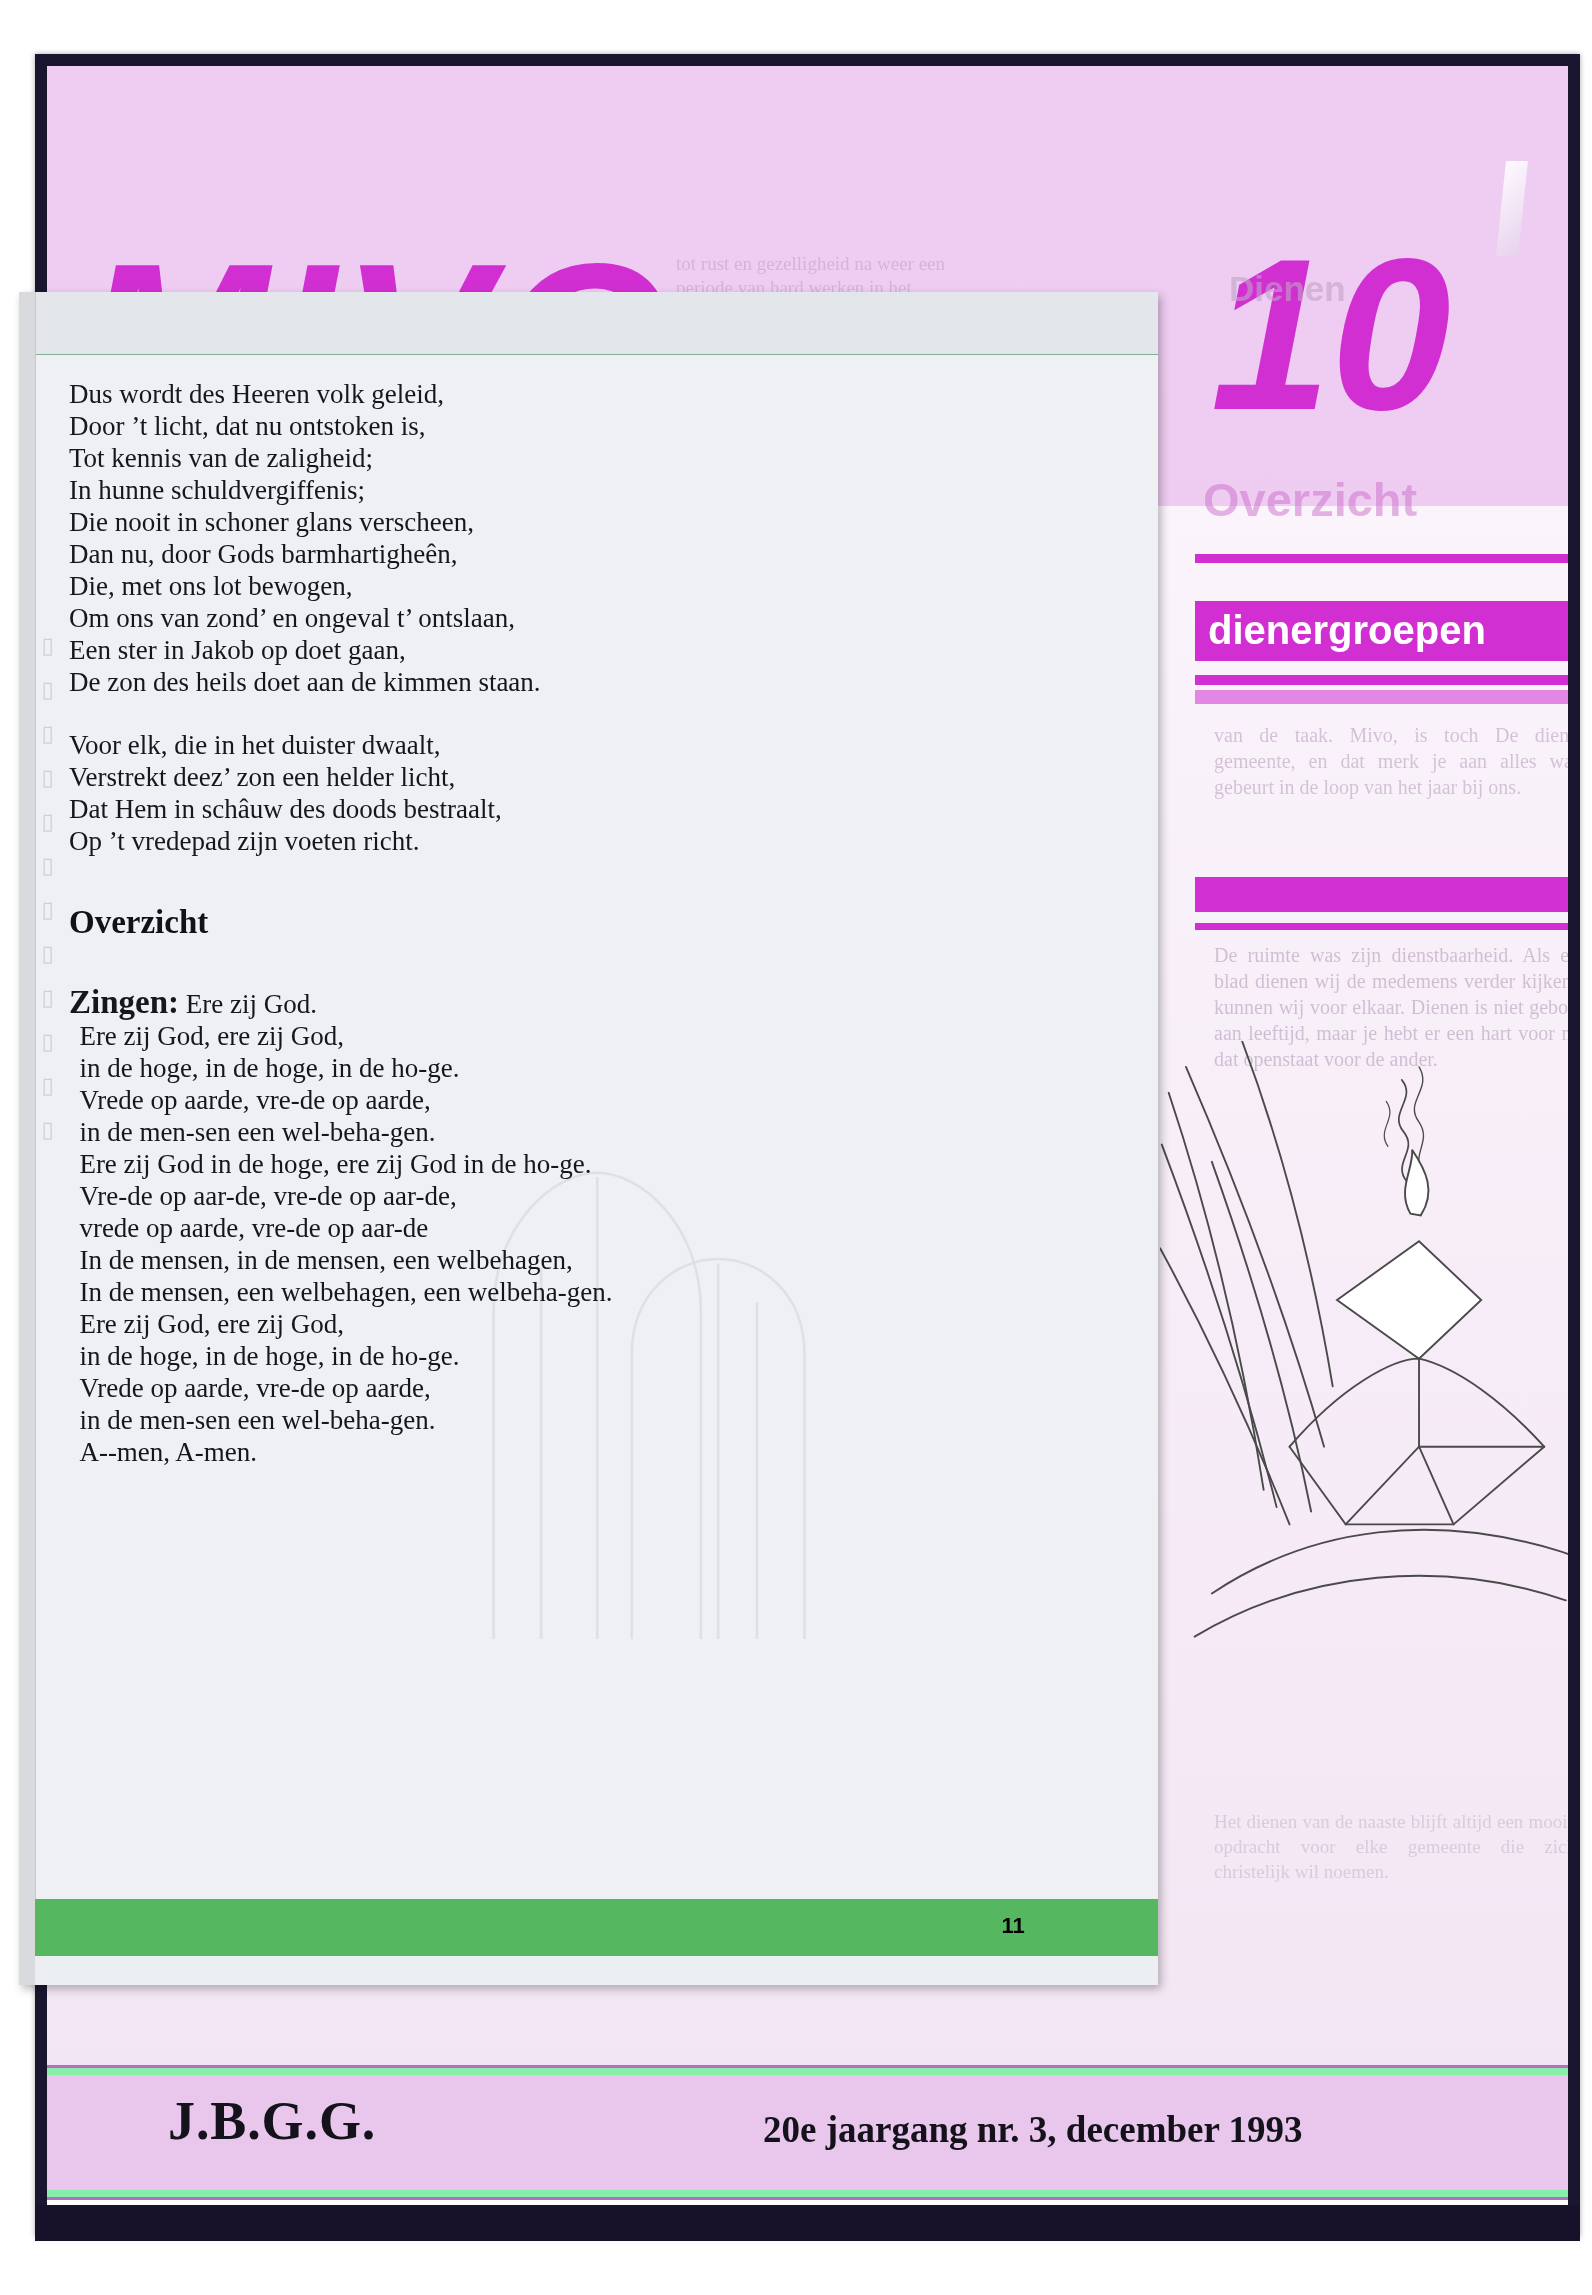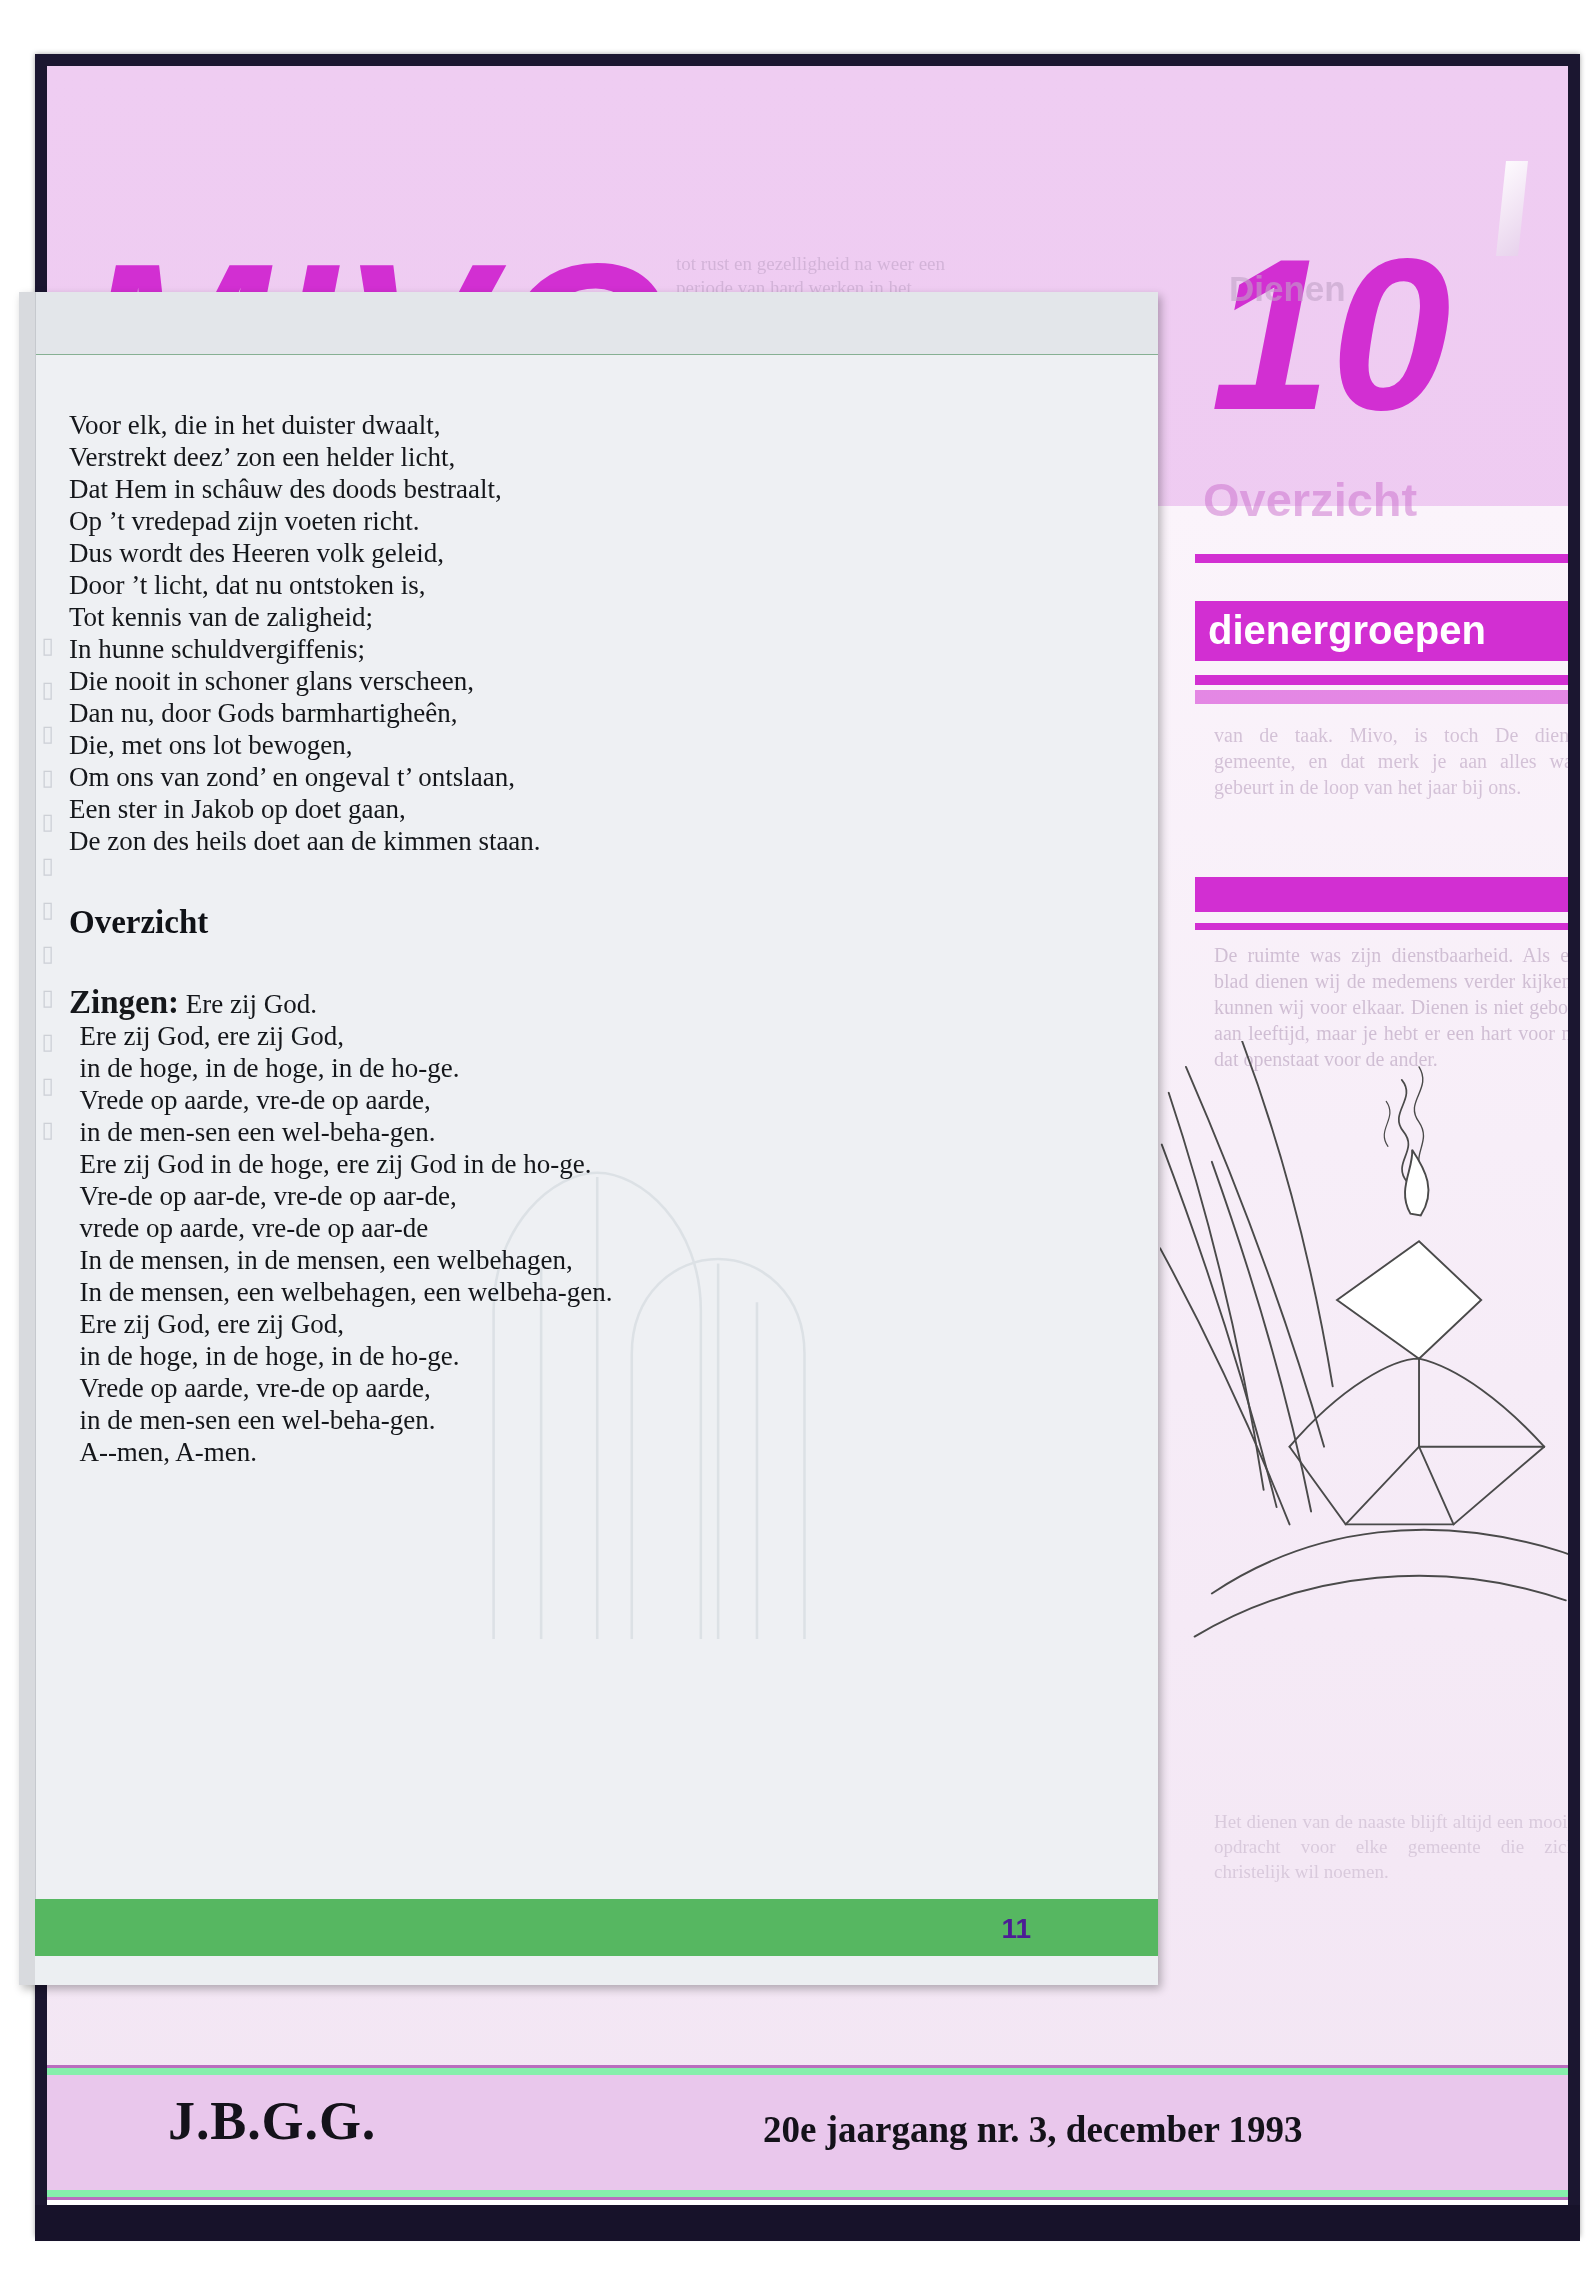--- a/index.html
+++ b/index.html
@@ -330,22 +330,22 @@
     width: 1124px;
     height: 57px;
     background: #56b761;
   }
   .page-num {
     position: absolute;
     left: 967px;
     top: 14px;
     font-family: "Liberation Sans", sans-serif;
     font-weight: bold;
-    font-size: 28px;
-    color: #4c1d95;
+    font-size: 22px;
+    color: #000000;
   }
   
   .under-green {
     position: absolute;
     left: 15.5px;
     bottom: 0;
     width: 1124px;
     height: 29px;
     background: #eceff2;
   }
@@ -452,34 +452,34 @@
         <path d="M40 630 L40 250 C40 150, 110 90, 160 90 C210 90, 280 150, 280 250 L280 630"></path>
         <path d="M160 630 L160 95"></path>
         <path d="M200 630 L200 300 C200 230, 250 190, 300 190 C350 190, 400 230, 400 300 L400 630"></path>
         <path d="M300 630 L300 195"></path>
         <path d="M95 630 L95 200"></path>
         <path d="M345 630 L345 240"></path>
       </g>
     </svg>
 
     <div class="page-body">
-      <div class="verse second">Voor elk, die in het duister dwaalt,
-Verstrekt deez’ zon een helder licht,
-Dat Hem in schâuw des doods bestraalt,
-Op ’t vredepad zijn voeten richt.</div>
       <div class="verse">Dus wordt des Heeren volk geleid,
 Door ’t licht, dat nu ontstoken is,
 Tot kennis van de zaligheid;
 In hunne schuldvergiffenis;
 Die nooit in schoner glans verscheen,
 Dan nu, door Gods barmhartigheên,
 Die, met ons lot bewogen,
 Om ons van zond’ en ongeval t’ ontslaan,
 Een ster in Jakob op doet gaan,
 De zon des heils doet aan de kimmen staan.</div>
+      <div class="verse second">Voor elk, die in het duister dwaalt,
+Verstrekt deez’ zon een helder licht,
+Dat Hem in schâuw des doods bestraalt,
+Op ’t vredepad zijn voeten richt.</div>
       <div class="section-title">Overzicht</div>
       <div class="sing-block">
         <div class="sing-lead">
           <b>Zingen:</b>
           <span>Ere zij God.</span>
         </div>
         <div class="sing-lines">Ere zij God, ere zij God,
 in de hoge, in de hoge, in de ho-ge.
 Vrede op aarde, vre-de op aarde,
 in de men-sen een wel-beha-gen.

